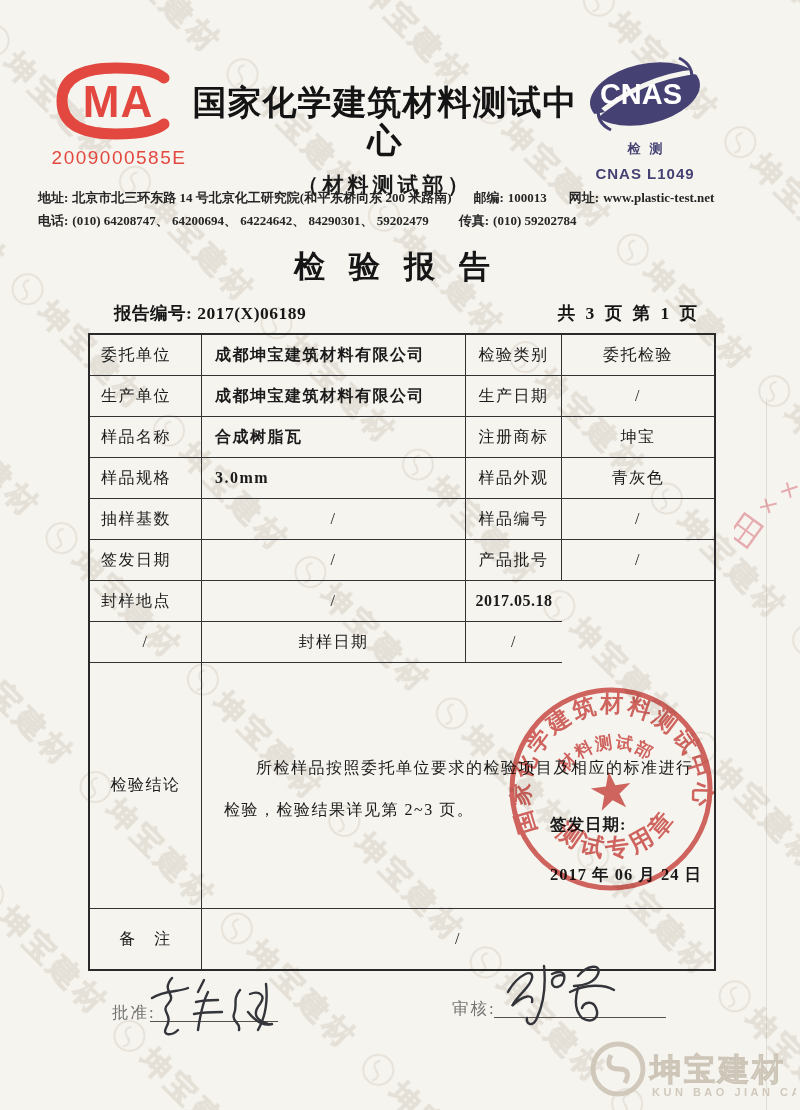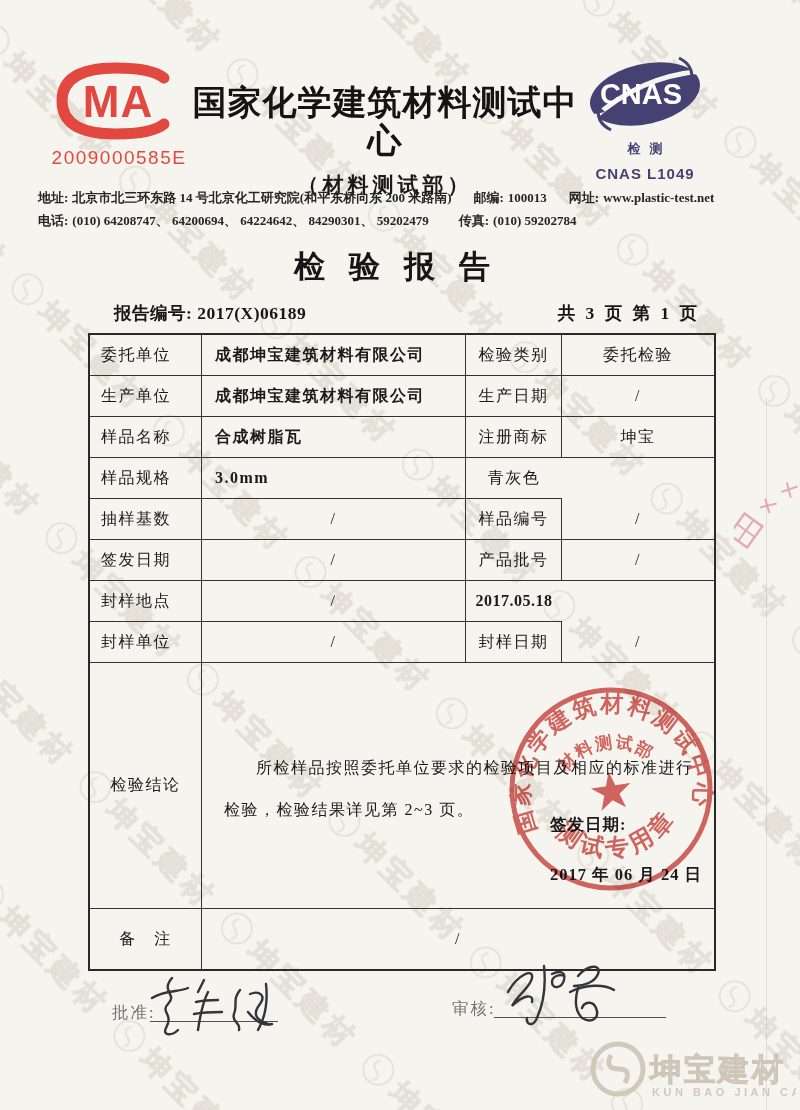--- a/index.html
+++ b/index.html
@@ -173,41 +173,41 @@
   </div>
   <div class="tr">
     <div class="lab1">样品名称</div>
     <div class="val1">合成树脂瓦</div>
     <div class="lab2">注册商标</div>
     <div class="val2">坤宝</div>
   </div>
   <div class="tr">
     <div class="lab1">样品规格</div>
     <div class="val1">3.0mm</div>
+    <div class="lab2">样品外观</div>
     <div class="val2">青灰色</div>
   </div>
   <div class="tr">
     <div class="lab1">抽样基数</div>
     <div class="val1 center">/</div>
     <div class="lab2">样品编号</div>
     <div class="val2">/</div>
   </div>
   <div class="tr">
     <div class="lab1">签发日期</div>
     <div class="val1 center">/</div>
     <div class="lab2">产品批号</div>
     <div class="val2">/</div>
   </div>
   <div class="tr">
     <div class="lab1">封样地点</div>
     <div class="val1 center">/</div>
     <div class="val2 bold">2017.05.18</div>
   </div>
   <div class="tr">
-    <div class="lab1">封样单位</div>
     <div class="val1 center">/</div>
     <div class="lab2">封样日期</div>
     <div class="val2">/</div>
   </div>
 
   <div class="tr concl">
     <div class="concl-label">检验结论</div>
     <div class="concl-content">
       <span class="concl-text">所检样品按照委托单位要求的检验项目及相应的标准进行检验，检验结果详见第 2~3 页。</span>
       <div class="issue-line">

